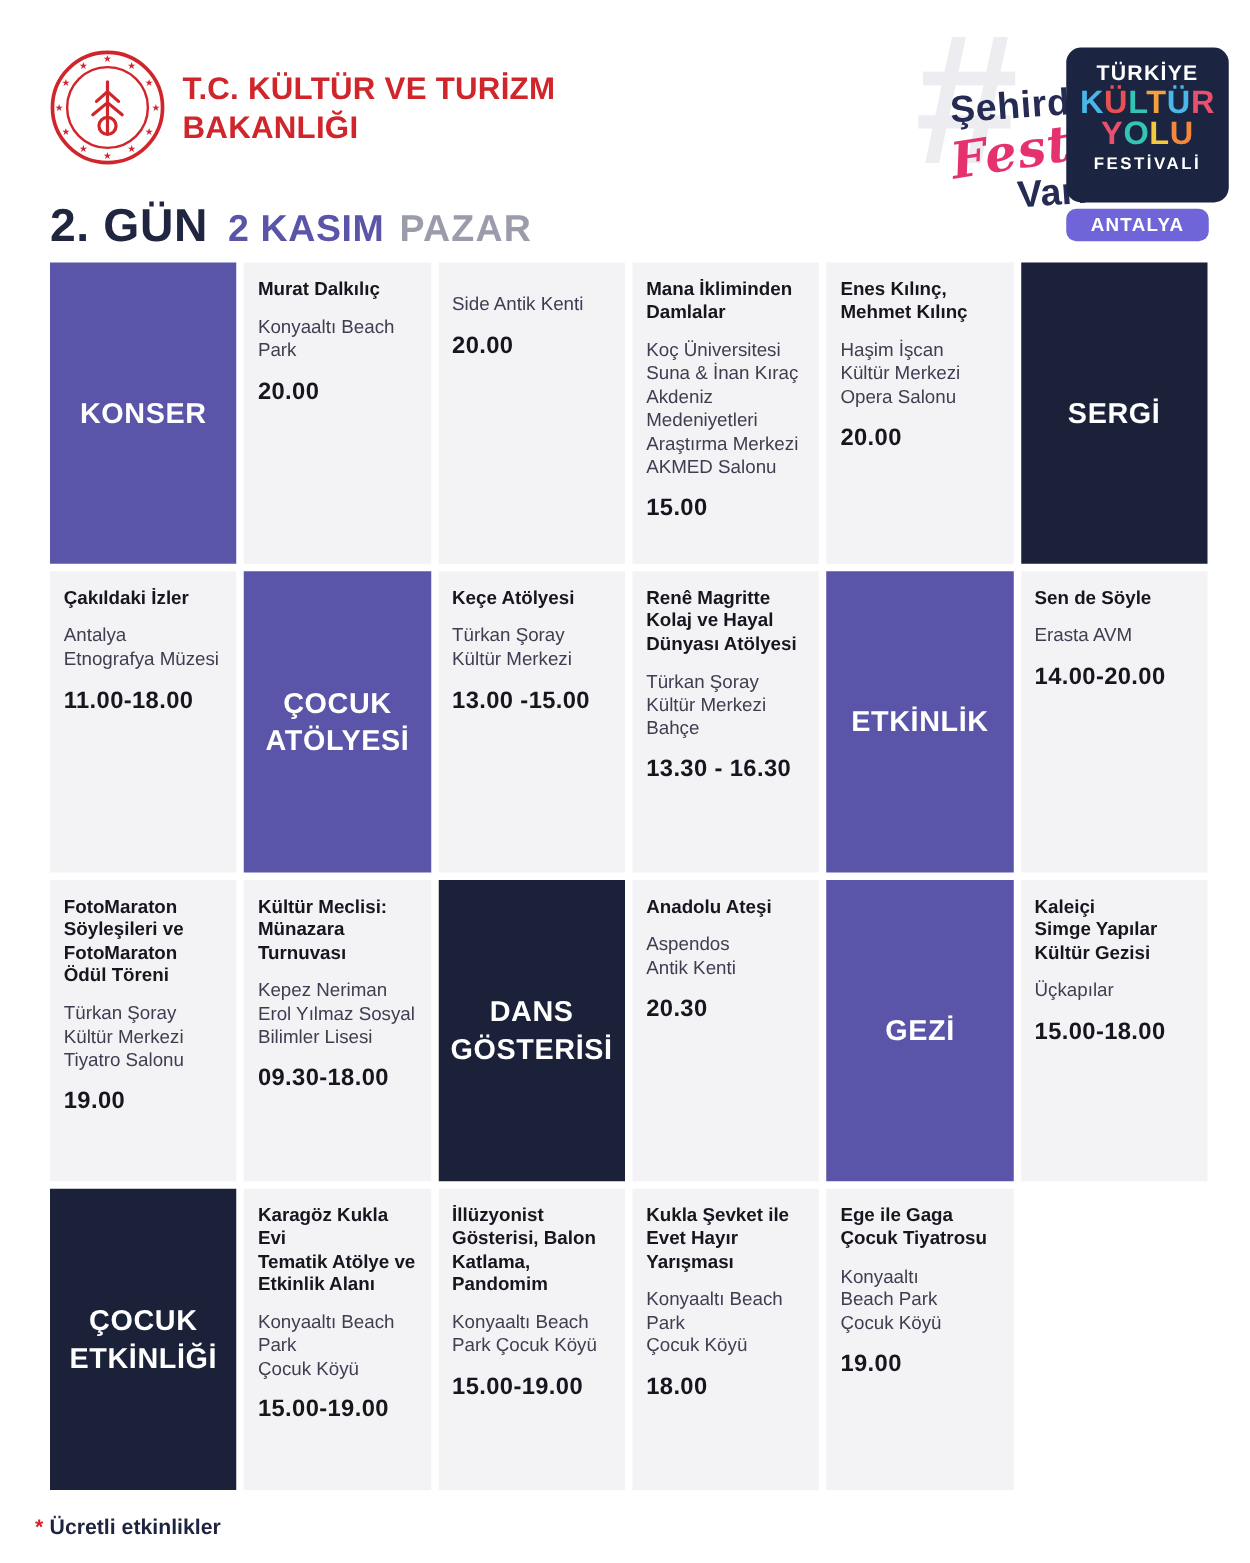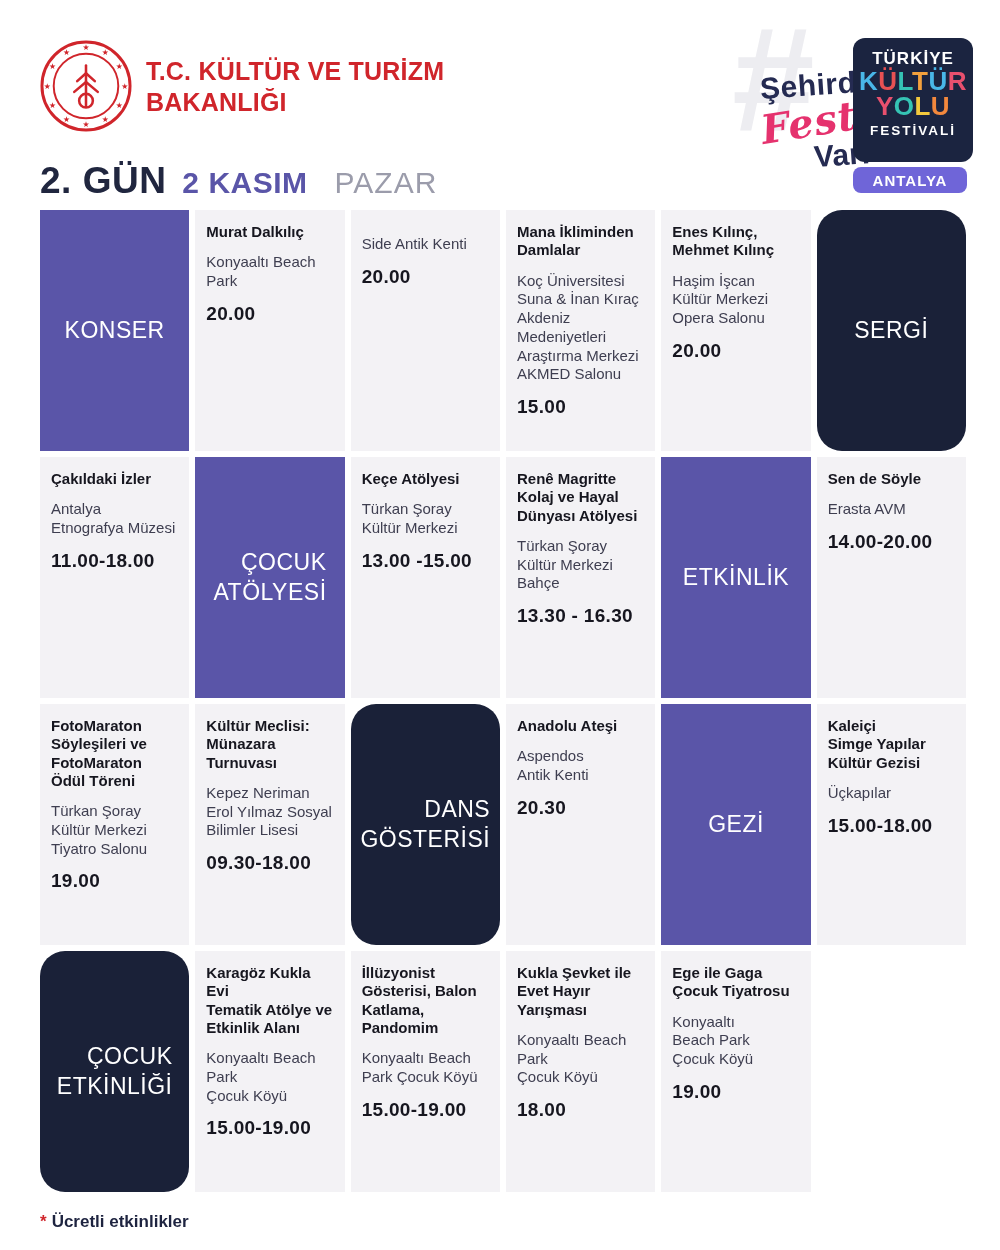--- a/index.html
+++ b/index.html
@@ -29,59 +29,59 @@
     position:absolute; left:72px; top:70px; font-size:40px; color:#e5326e;
     font-family:"DejaVu Serif", serif; font-style:italic; font-weight:bold;
     transform:rotate(-9deg); letter-spacing:1px;
   }
   .w-var {
     position:absolute; left:126px; top:116px; font-size:30px; font-weight:800;
     color:#252b52; transform:rotate(-4deg);
   }
 
   .festlogo {
-    position:absolute; left:813px; top:2px; width:120px; height:124px;
+    position:absolute; left:813px; top:2px; width:130px; height:124px;
     background:#1b2440; border-radius:12px; text-align:center; color:#fff;
   }
   .festlogo .l1 { margin-top:11px; font-size:17px; font-weight:800; letter-spacing:1px; }
   .festlogo .word { font-size:26px; font-weight:800; line-height:.98; letter-spacing:.5px; }
   .festlogo .l4 { font-size:13.5px; font-weight:800; letter-spacing:2px; margin-top:3px; }
   .citybadge {
     position:absolute; left:813px; top:131px; width:114px; height:26px;
     background:#6f65d8; border-radius:8px; color:#fff; font-weight:800;
     font-size:15px; letter-spacing:1px; display:flex; align-items:center; justify-content:center;
   }
 
   
   .titlebar { position:absolute; left:40px; top:160px; display:flex; align-items:baseline; }
   .day   { font-size:37px; font-weight:800; color:#20263f; letter-spacing:.5px; }
   .date  { font-size:30px; font-weight:800; color:#5a55a8; margin-left:16px; letter-spacing:.5px; }
-  .weekday { font-size:30px; font-weight:400; color:#9b9cab; margin-left:27px; letter-spacing:1px; }
+  .weekday { font-size:30px; font-weight:700; color:#9b9cab; margin-left:12px; letter-spacing:1px; }
 
   
   .grid {
     position:absolute; left:40px; top:210px; width:926px;
     display:grid; grid-template-columns:repeat(6,1fr); grid-auto-rows:241px; gap:6px;
   }
   .cell { box-sizing:border-box; }
   .event { background:#f3f2f5; padding:13px 10px 10px 11px; }
   .ev-title { font-weight:bold; font-size:15px; color:#16161f; line-height:1.22; white-space:pre-line; }
   .paid-star { color:#d0252b; font-weight:bold; font-size:15px; }
   .ev-venue { margin-top:12px; font-size:15px; color:#3e3e50; line-height:1.25; white-space:pre-line; }
   .ev-time  { margin-top:12px; font-weight:bold; font-size:19px; color:#16161f; letter-spacing:.3px; }
   .cat { display:flex; align-items:center; justify-content:center; }
   .cat span {
-    color:#fff; font-weight:400; font-size:23px; line-height:1.28;
-    letter-spacing:.5px; white-space:pre-line; text-align:right;
+    color:#fff; font-weight:700; font-size:23px; line-height:1.28;
+    letter-spacing:.5px; white-space:pre-line; text-align:center;
   }
   .cat.purple { background:#5a55a8; }
-  .cat.navy   { background:#1a2138;border-radius:25px; }
-
-  
-  .footnote { position:absolute; left:40px; top:1212px; font-size:17px; font-weight:bold; color:#1e2440; }
+  .cat.navy   { background:#1a2138; }
+
+  
+  .footnote { position:absolute; left:28px; top:1212px; font-size:17px; font-weight:bold; color:#1e2440; }
   .footnote .paid-star { margin-right:5px; font-size:17px; }
 </style>
 </head>
 <body>
 
 <div class="header">
   <svg class="emblem" viewBox="0 0 94 94">
     <circle cx="47" cy="47" r="45" fill="none" stroke="#d0252b" stroke-width="3"></circle>
     <circle cx="47" cy="47" r="33" fill="none" stroke="#d0252b" stroke-width="2"></circle>
     <g fill="#d0252b" font-size="8" text-anchor="middle" dominant-baseline="central">

